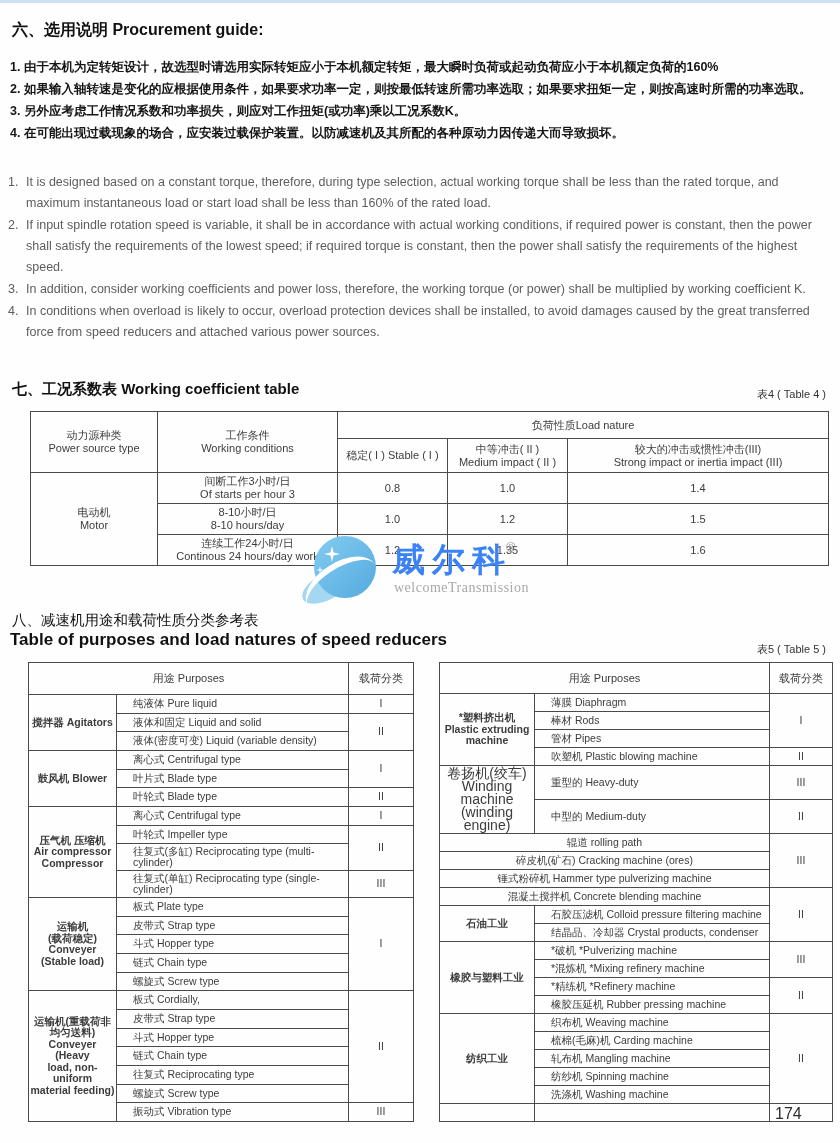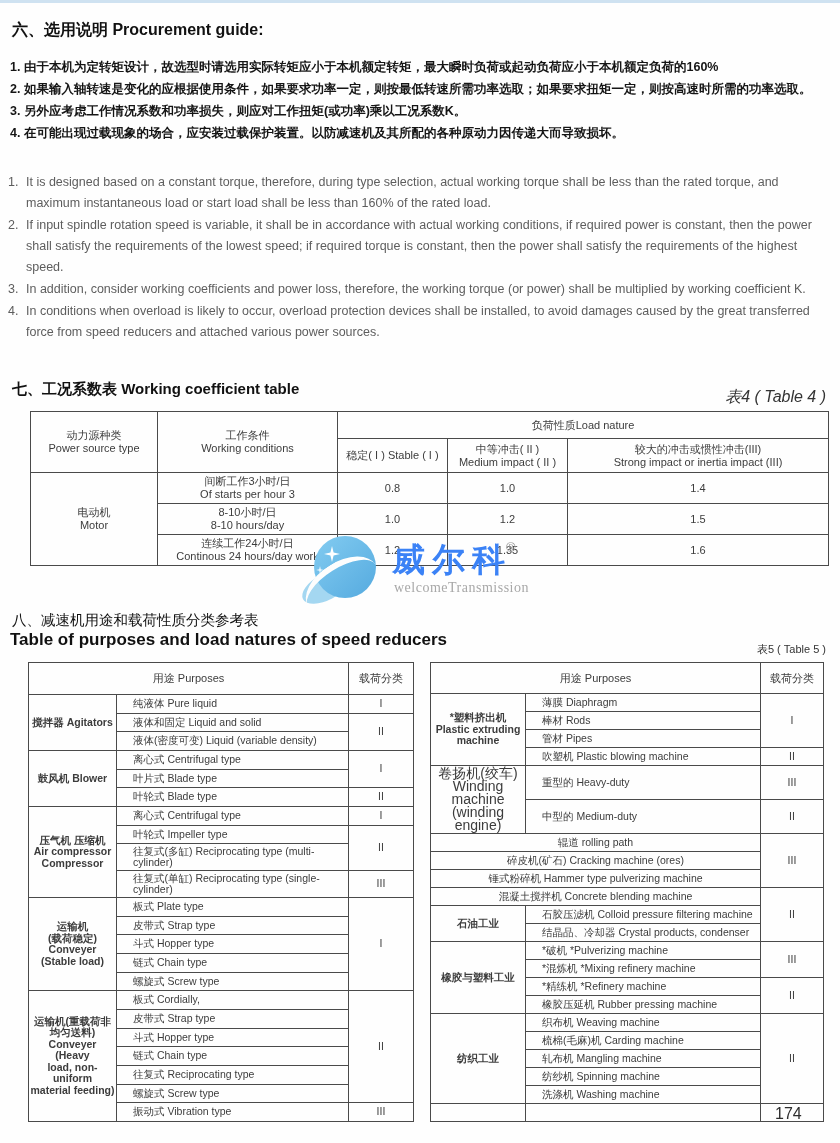--- a/index.html
+++ b/index.html
@@ -17,21 +17,21 @@
   .cn-item { display:flex; font-size:12.5px; font-weight:bold; color:#151515; line-height:22px; }
   .cn-item .num { flex:0 0 14px; }
   .cn-item .txt { flex:1; }
   .en-list { position:absolute; left:8px; top:172px; width:828px; }
   .en-item { display:flex; font-size:12.5px; color:#5d5d5d; line-height:21px; margin-bottom:1px; }
   .en-item .num { flex:0 0 18px; }
   .en-item .txt { flex:1; }
 
   
   .sec7-heading { position:absolute; left:12px; top:380px; font-size:15px; font-weight:bold; color:#111; }
-  .t4-label { position:absolute; right:14px; top:387px; font-size:16px; color:#333;font-style:italic; }
+  .t4-label { position:absolute; right:14px; top:387px; font-size:11px; color:#333; }
   table { border-collapse:collapse; table-layout:fixed; }
   td,th { border:1px solid #4a4a4a; white-space:pre-line; overflow:hidden; }
   .table4 { position:absolute; left:30px; top:411px; width:798px; }
   .table4 th, .table4 td { font-size:11px; font-weight:normal; color:#3c3c3c; text-align:center; vertical-align:middle; line-height:13px; }
   .table4 .hrow1 th { height:24px; }
   .table4 .hrow2 th { height:31px; }
   .table4 .drow td { height:28px; }
 
   
   .watermark { position:absolute; left:298px; top:532px; width:330px; height:82px; z-index:6; }
@@ -48,21 +48,21 @@
   .wm-name { position:absolute; left:94px; top:6px; font-size:33px; font-weight:bold; color:#3b82f6; letter-spacing:7px;text-align:center; }
   .wm-reg { position:absolute; left:208px; top:8px; font-size:13px; color:#9a9a9a; }
   .wm-sub { position:absolute; left:96px; top:48px; font-size:14px; color:#a8a8a8;
             font-family:"Liberation Serif","DejaVu Serif",serif; letter-spacing:0.5px; }
 
   
   .sec8-heading-cn { position:absolute; left:12px; top:611px; font-size:14.5px; font-weight:normal; color:#111; }
   .sec8-heading-en { position:absolute; left:10px; top:630px; font-size:17px; font-weight:bold; color:#111; }
   .t5-label { position:absolute; right:14px; top:642px; font-size:11px; color:#333; }
 
-  .t5-wrap { position:absolute; left:28px; top:662px; display:flex; gap:16px; }
+  .t5-wrap { position:absolute; left:28px; top:662px; display:flex; gap:25px; }
   .table5 { }
   .table5 th { font-size:11px; font-weight:normal; color:#3c3c3c; height:28px; text-align:center; vertical-align:middle; }
   .table5 td { font-size:10.5px; color:#3c3c3c; height:15px; line-height:11.5px; vertical-align:middle; }
   .table5 td.cat { text-align:center;font-weight:bold; }
   .table5 td.cat-sm { text-align:center; font-size:14px; line-height:13px; }
   .table5 td.item { text-align:left; padding-left:16px; }
   .table5 td.merged { text-align:center; }
   .table5 td.cls { text-align:center; }
   .t5-left { width:385px; }
   .t5-right { width:393px; }

